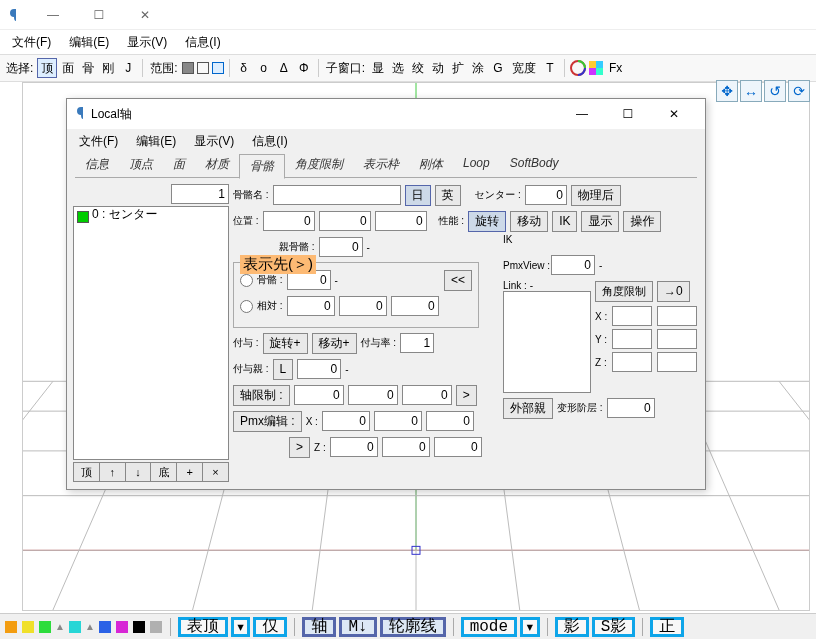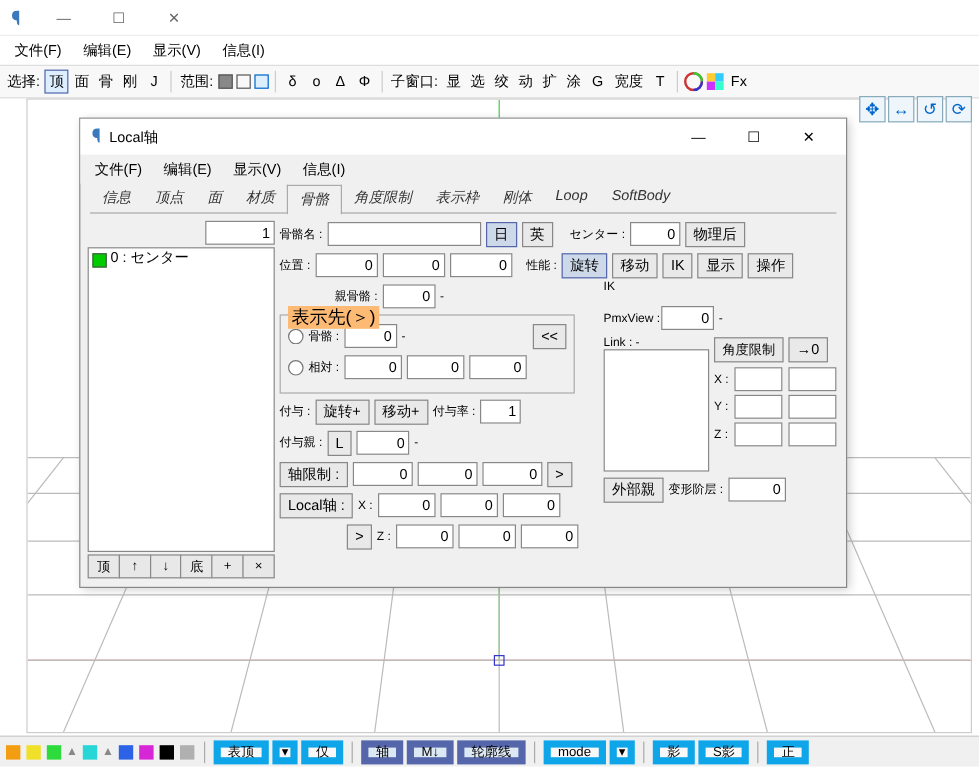--- a/index.html
+++ b/index.html
@@ -25,21 +25,21 @@
 
 .color-icon { width: 16px; height: 16px; }
 
 .floating-tools { position: absolute; top: 80px; right: 6px; display: flex; gap: 2px; }
 .ftool { width: 22px; height: 22px; border: 1px solid #8ab; background: #eef5fb; display: flex; align-items: center; justify-content: center; font-size: 14px; color: #06c; cursor: pointer; }
 
 .viewport { position: absolute; top: 82px; left: 22px; right: 6px; bottom: 28px; background: #fff; border: 1px solid #ccc; overflow: hidden; }
 .grid-svg { width: 100%; height: 100%; }
 
 .statusbar { position: absolute; bottom: 0; left: 0; right: 0; height: 26px; border-top: 1px solid #ccc; background: #f0f0f0; display: flex; align-items: center; padding: 0 4px; gap: 3px; }
-.sbtn { height: 20px; padding: 0 6px; border: 6px solid #0ea5e9; background: #f8f8f8; display: inline-flex; align-items: center; cursor: pointer; font-size: 11px; }
+.sbtn { height: 20px; padding: 0 6px; border: 3px solid #0ea5e9; background: #f8f8f8; display: inline-flex; align-items: center; cursor: pointer; font-size: 16px; font-family: Liberation Mono, monospace; }
 .sbtn.toggle-on { background: #dde8f5; border-color: #56a; }
 .sswatch { width: 12px; height: 12px; margin: 0 1px; cursor: pointer; }
 .ssep { width: 1px; height: 18px; background: #aaa; margin: 0 4px; }
 
 
 .dialog { position: absolute; top: 98px; left: 66px; width: 640px; height: 392px; background: #f0f0f0; border: 1px solid #888; box-shadow: 2px 2px 8px rgba(0,0,0,0.2); }
 .dialog .dtitle { height: 30px; background: #fff; display: flex; align-items: center; padding: 0 8px; }
 .dialog .dtitle .title { flex: 1; }
 .dialog .dtitle .winbtn { width: 46px; height: 28px; display: flex; align-items: center; justify-content: center; cursor: pointer; }
 
@@ -333,21 +333,21 @@
 
       <div class="row" style="width:290px">
         <span class="btn">轴限制 :</span>
         <input class="num" style="width: 50px;" value="0">
         <input class="num" style="width: 50px;" value="0">
         <input class="num" style="width: 50px;" value="0">
         <span class="btn">&gt;</span>
       </div>
 
       <div class="row" style="width:300px">
-        <span class="btn">Local轴 :</span>
+        <span class="btn">Pmx编辑 :</span>
         <span class="lbl">X :</span>
         <input class="num" style="width: 48px;" value="0">
         <input class="num" style="width: 48px;" value="0">
         <input class="num" style="width: 48px;" value="0">
       </div>
       <div class="row" style="width:300px;padding-left:56px">
         <span class="btn">&gt;</span>
         <span class="lbl">Z :</span>
         <input class="num" style="width: 48px;" value="0">
         <input class="num" style="width: 48px;" value="0">

